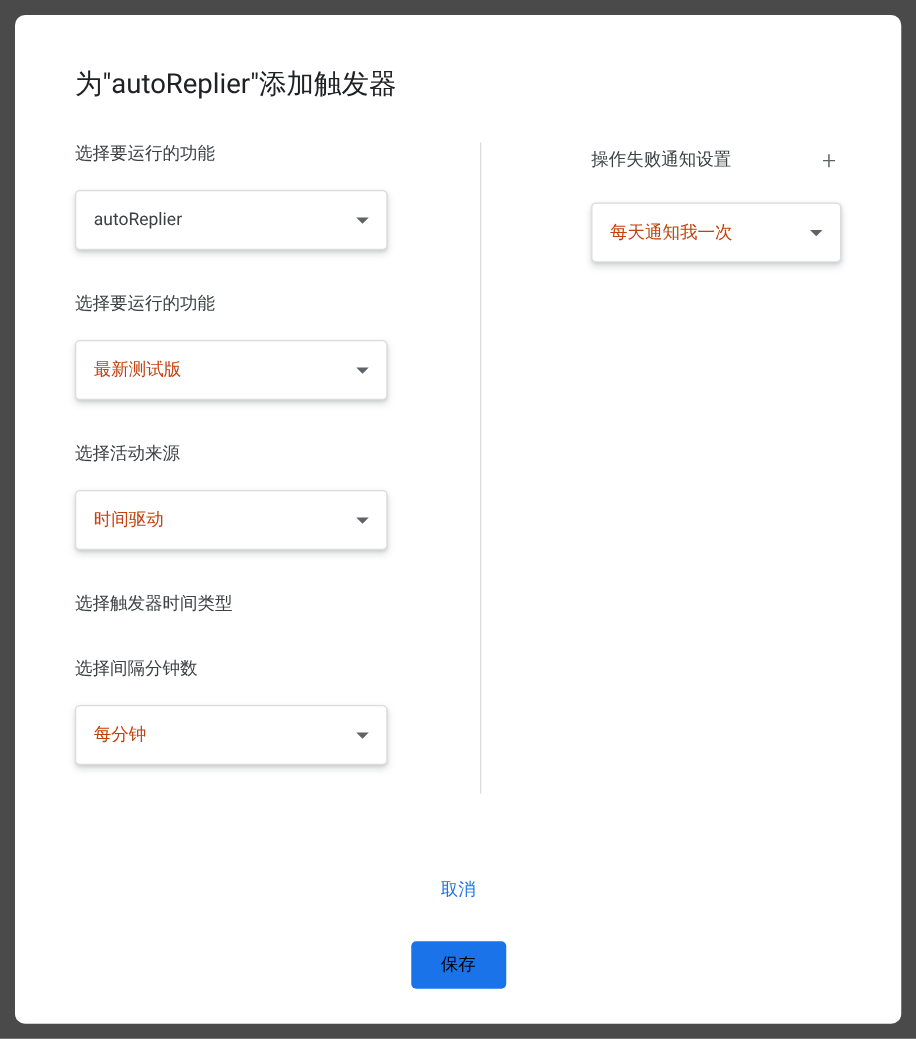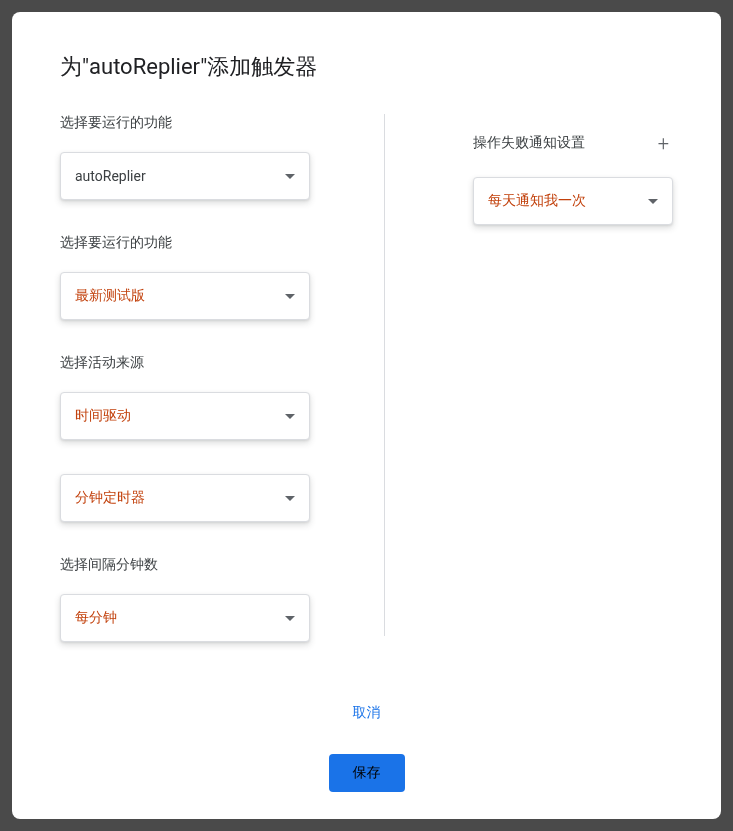--- a/index.html
+++ b/index.html
@@ -96,21 +96,20 @@
       height: 0;
       border-left: 5px solid transparent;
       border-right: 5px solid transparent;
       border-top: 5px solid #5f6368;
     }
     .right-header {
       display: flex;
       align-items: center;
       justify-content: space-between;
       margin-bottom: 20px;
-      margin-top: 15px;
     }
     .right-label {
       font-size: 14px;
       color: #3c4043;
       font-weight: 400;
     }
     .plus-icon {
       font-size: 20px;
       color: #5f6368;
       font-weight: 300;
@@ -173,24 +172,21 @@
 
       <div class="field-group">
         <div class="field-label">选择活动来源</div>
         <div class="select-box">
           <span class="select-text">时间驱动</span>
           <span class="chevron"></span>
         </div>
       </div>
 
       <div class="field-group">
-        <div class="select-box">
-          <span class="select-text">分钟定时器</span>
-          <span class="chevron"></span>
-        </div>
+        <div class="field-label">选择触发器时间类型</div>
       </div>
 
       <div class="field-group">
         <div class="field-label">选择间隔分钟数</div>
         <div class="select-box">
           <span class="select-text">每分钟</span>
           <span class="chevron"></span>
         </div>
       </div>
 

